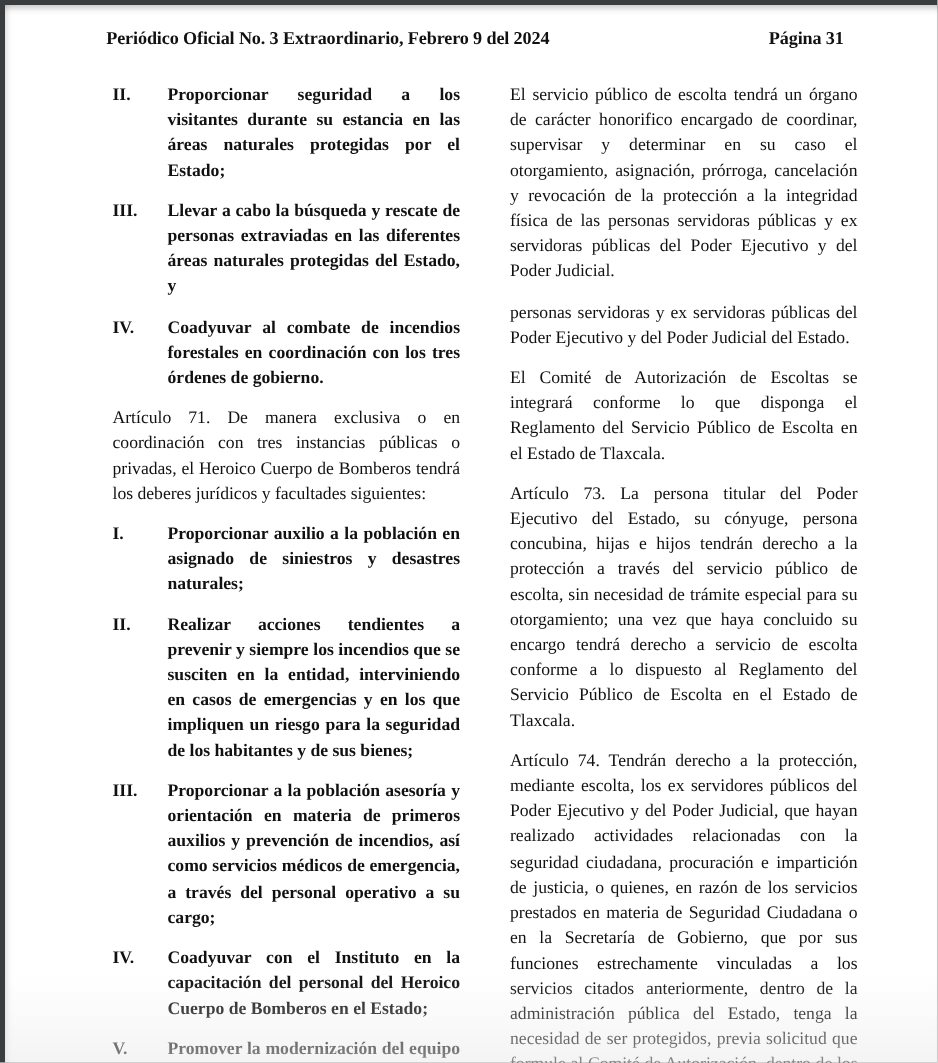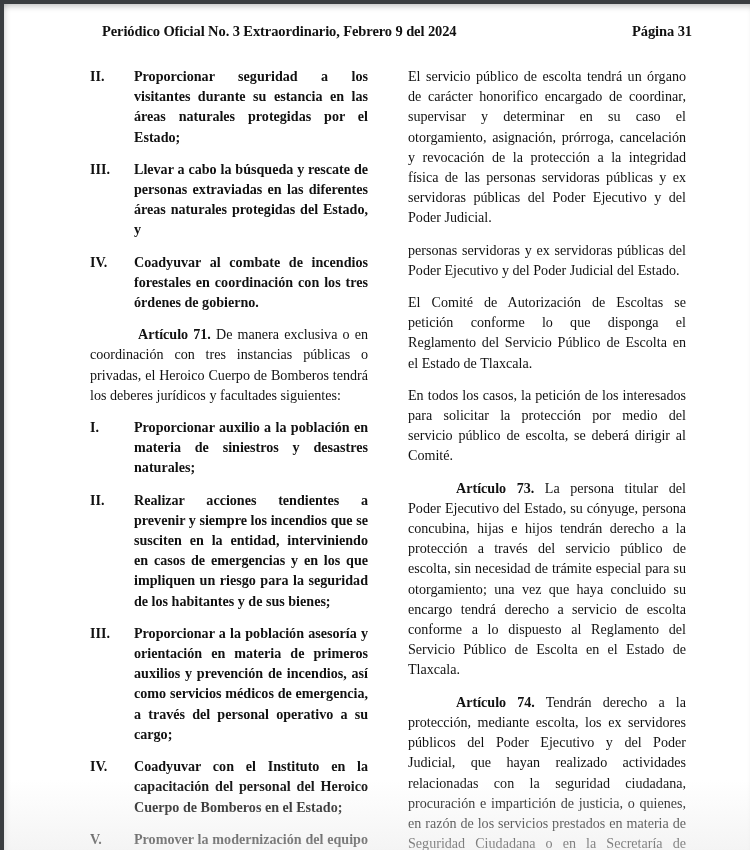--- a/index.html
+++ b/index.html
@@ -13,35 +13,35 @@
       position: absolute; left: 4px; top: 4px; width: 746px; height: 846px;
       background: #ffffff; overflow: hidden;
       box-shadow: inset 0 6px 6px -4px rgba(0,0,0,0.25), inset 6px 0 6px -5px rgba(0,0,0,0.15);
     }
     .page::after {
       content: ""; position: absolute; left: 0; right: 0; bottom: 0; height: 70px;
       background: linear-gradient(to bottom, rgba(255,255,255,0), rgba(235,235,235,0.55));
       pointer-events: none;
     }
     .header {
-      position: absolute; top: 19px; left: 98px; width: 590px;
+      position: absolute; top: 19px; left: 81px; width: 590px;
       display: flex; justify-content: space-between;
       font-weight: bold; font-size: 14.5px; letter-spacing: -0.1px;
     }
     .col {
       position: absolute; top: 62px; width: 278px;
       font-size: 14.1px; line-height: 20.2px; text-align: justify;
     }
     .col.left { left: 86px; }
     .col.right { left: 404px; }
     .item { display: flex; margin-bottom: 12px; }
     .num { width: 44px; flex: none; font-weight: bold; }
     .txt { flex: 1; text-align: justify; font-weight: bold; }
     .para { margin: 0 0 12px 0; }
-    .art { font-weight: bold; margin-left: 48px; }
+    .art { font-weight: normal; }
   </style>
 </head>
 <body>
 
 <div class="page">
   <div class="header">
     <span>Periódico Oficial No. 3 Extraordinario, Febrero 9 del 2024</span>
     <span>Página 31</span>
   </div>
 
@@ -56,21 +56,21 @@
     </div>
     <div class="item">
       <span class="num">IV.</span>
       <span class="txt">Coadyuvar al combate de incendios forestales en coordinación con los tres órdenes de gobierno.</span>
     </div>
 
     <p class="para"><span class="art">Artículo 71.</span><span> De manera exclusiva o en coordinación con tres instancias públicas o privadas, el Heroico Cuerpo de Bomberos tendrá los deberes jurídicos y facultades siguientes:</span></p>
 
     <div class="item">
       <span class="num">I.</span>
-      <span class="txt">Proporcionar auxilio a la población en materia de siniestros y desastres naturales;</span>
+      <span class="txt">Proporcionar auxilio a la población en asignado de siniestros y desastres naturales;</span>
     </div>
     <div class="item">
       <span class="num">II.</span>
       <span class="txt">Realizar acciones tendientes a prevenir y siempre los incendios que se susciten en la entidad, interviniendo en casos de emergencias y en los que impliquen un riesgo para la seguridad de los habitantes y de sus bienes;</span>
     </div>
     <div class="item">
       <span class="num">III.</span>
       <span class="txt">Proporcionar a la población asesoría y orientación en materia de primeros auxilios y prevención de incendios, así como servicios médicos de emergencia, a través del personal operativo a su cargo;</span>
     </div>
     <div class="item">
@@ -80,19 +80,18 @@
     <div class="item">
       <span class="num">V.</span>
       <span class="txt">Promover la modernización del equipo necesario para el cumplimiento de sus deberes, y procurar conservar en buen estado el que les sea asignado;</span>
     </div>
 
   </div>
 
   <div class="col right">
     <p class="para">El servicio público de escolta tendrá un órgano de carácter honorifico encargado de coordinar, supervisar y determinar en su caso el otorgamiento, asignación, prórroga, cancelación y revocación de la protección a la integridad física de las personas servidoras públicas y ex servidoras públicas del Poder Ejecutivo y del Poder Judicial.</p>
     <p class="para">personas servidoras y ex servidoras públicas del Poder Ejecutivo y del Poder Judicial del Estado.</p>
-    <p class="para">El Comité de Autorización de Escoltas se petición conforme lo que disponga el Reglamento del Servicio Público de Escolta en el Estado de Tlaxcala.</p>
-    <p class="para">En todos los casos, la petición de los interesados para solicitar la protección por medio del servicio público de escolta, se deberá dirigir al Comité.</p>
+    <p class="para">El Comité de Autorización de Escoltas se integrará conforme lo que disponga el Reglamento del Servicio Público de Escolta en el Estado de Tlaxcala.</p>
     <p class="para"><span class="art">Artículo 73.</span><span> La persona titular del Poder Ejecutivo del Estado, su cónyuge, persona concubina, hijas e hijos tendrán derecho a la protección a través del servicio público de escolta, sin necesidad de trámite especial para su otorgamiento; una vez que haya concluido su encargo tendrá derecho a servicio de escolta conforme a lo dispuesto al Reglamento del Servicio Público de Escolta en el Estado de Tlaxcala.</span></p>
     <p class="para"><span class="art">Artículo 74.</span><span> Tendrán derecho a la protección, mediante escolta, los ex servidores públicos del Poder Ejecutivo y del Poder Judicial, que hayan realizado actividades relacionadas con la seguridad ciudadana, procuración e impartición de justicia, o quienes, en razón de los servicios prestados en materia de Seguridad Ciudadana o en la Secretaría de Gobierno, que por sus funciones estrechamente vinculadas a los servicios citados anteriormente, dentro de la administración pública del Estado, tenga la necesidad de ser protegidos, previa solicitud que formule al Comité de Autorización, dentro de los quince días naturales posteriores a la conclusión de su encargo siempre y cuando se encuentren en el Estado.</span></p>
 
   </div>
 </div>
 
 </body></html>

